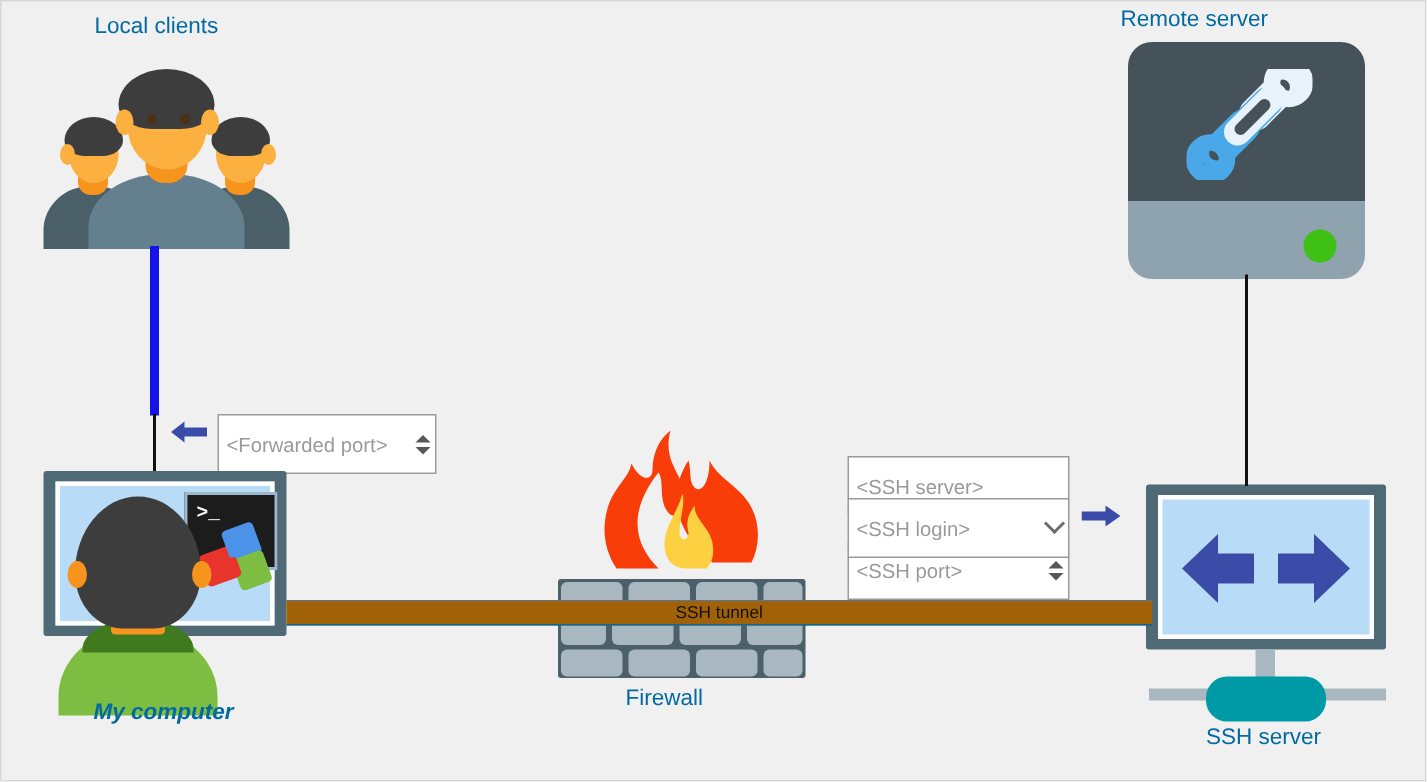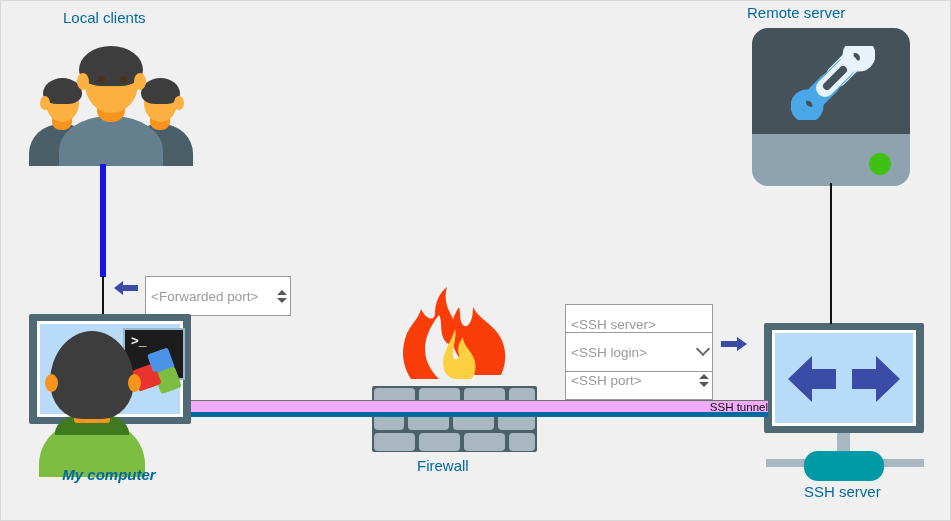--- a/index.html
+++ b/index.html
@@ -135,26 +135,26 @@
     background: #a8b7c0;
     border-radius: 4px;
   }
   .wallbg {
     position: absolute;
     background: #4c6069;
     border-radius: 2px;
   }
   .tunnel {
     position: absolute;
-    background: #f0abfc;
+    background: #a16207;
     border-top: 1px solid #6f6f6f;
-    border-bottom: 5px solid #0369a1;
+    border-bottom: 1px solid #0369a1;
     display: flex;
     align-items: center;
-    justify-content: flex-end;
+    justify-content: center;
     font-size: 11.5px;
     color: #111111;
     box-sizing: border-box;
     z-index: 6;
   }
 
   
   .monitor {
     position: absolute;
     background: #4f6a75;

